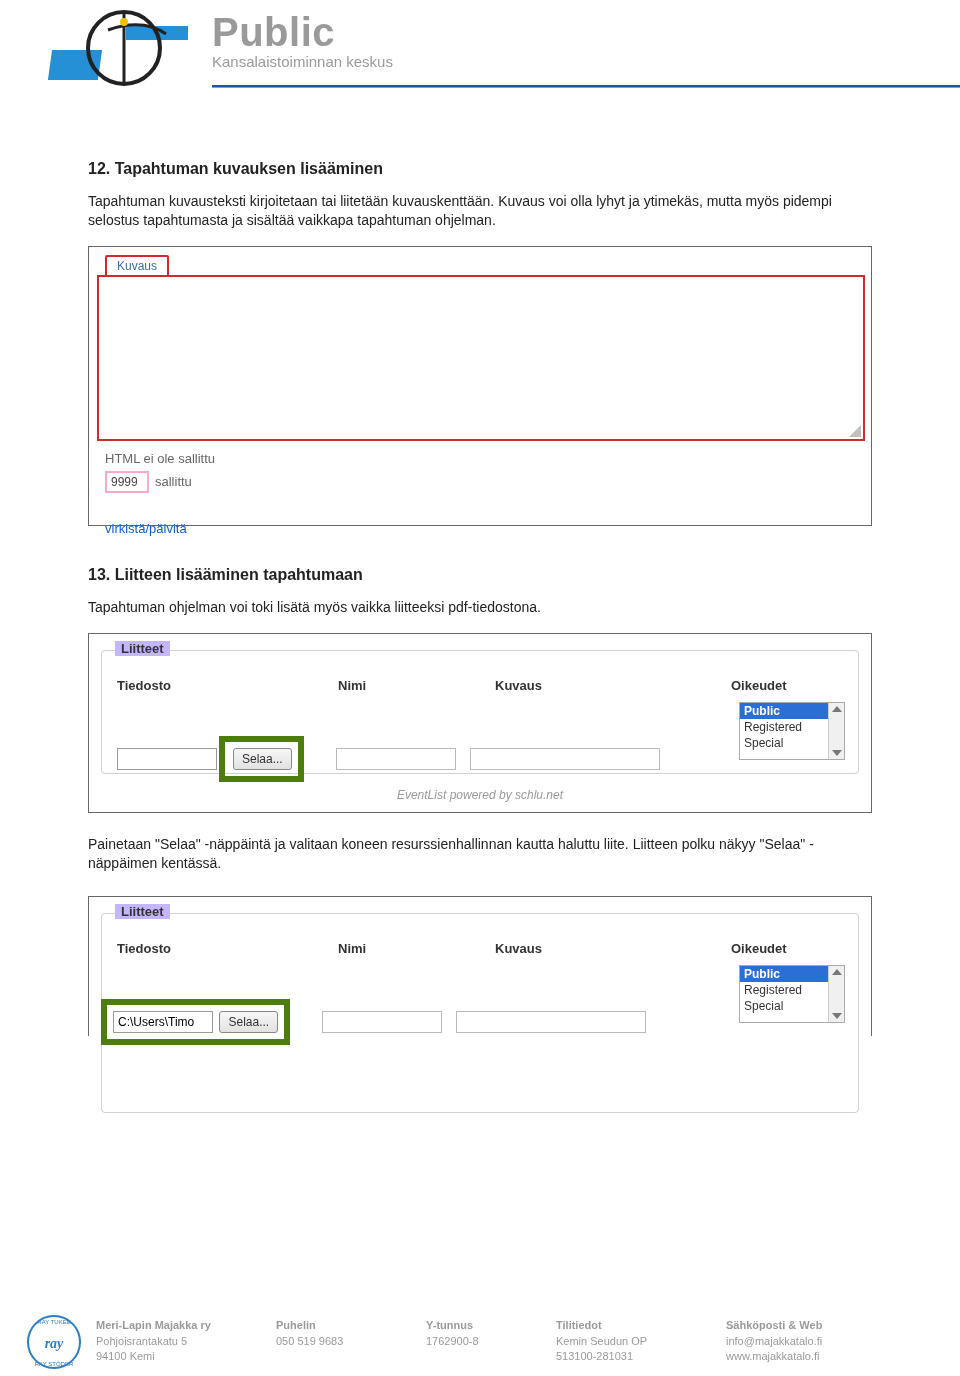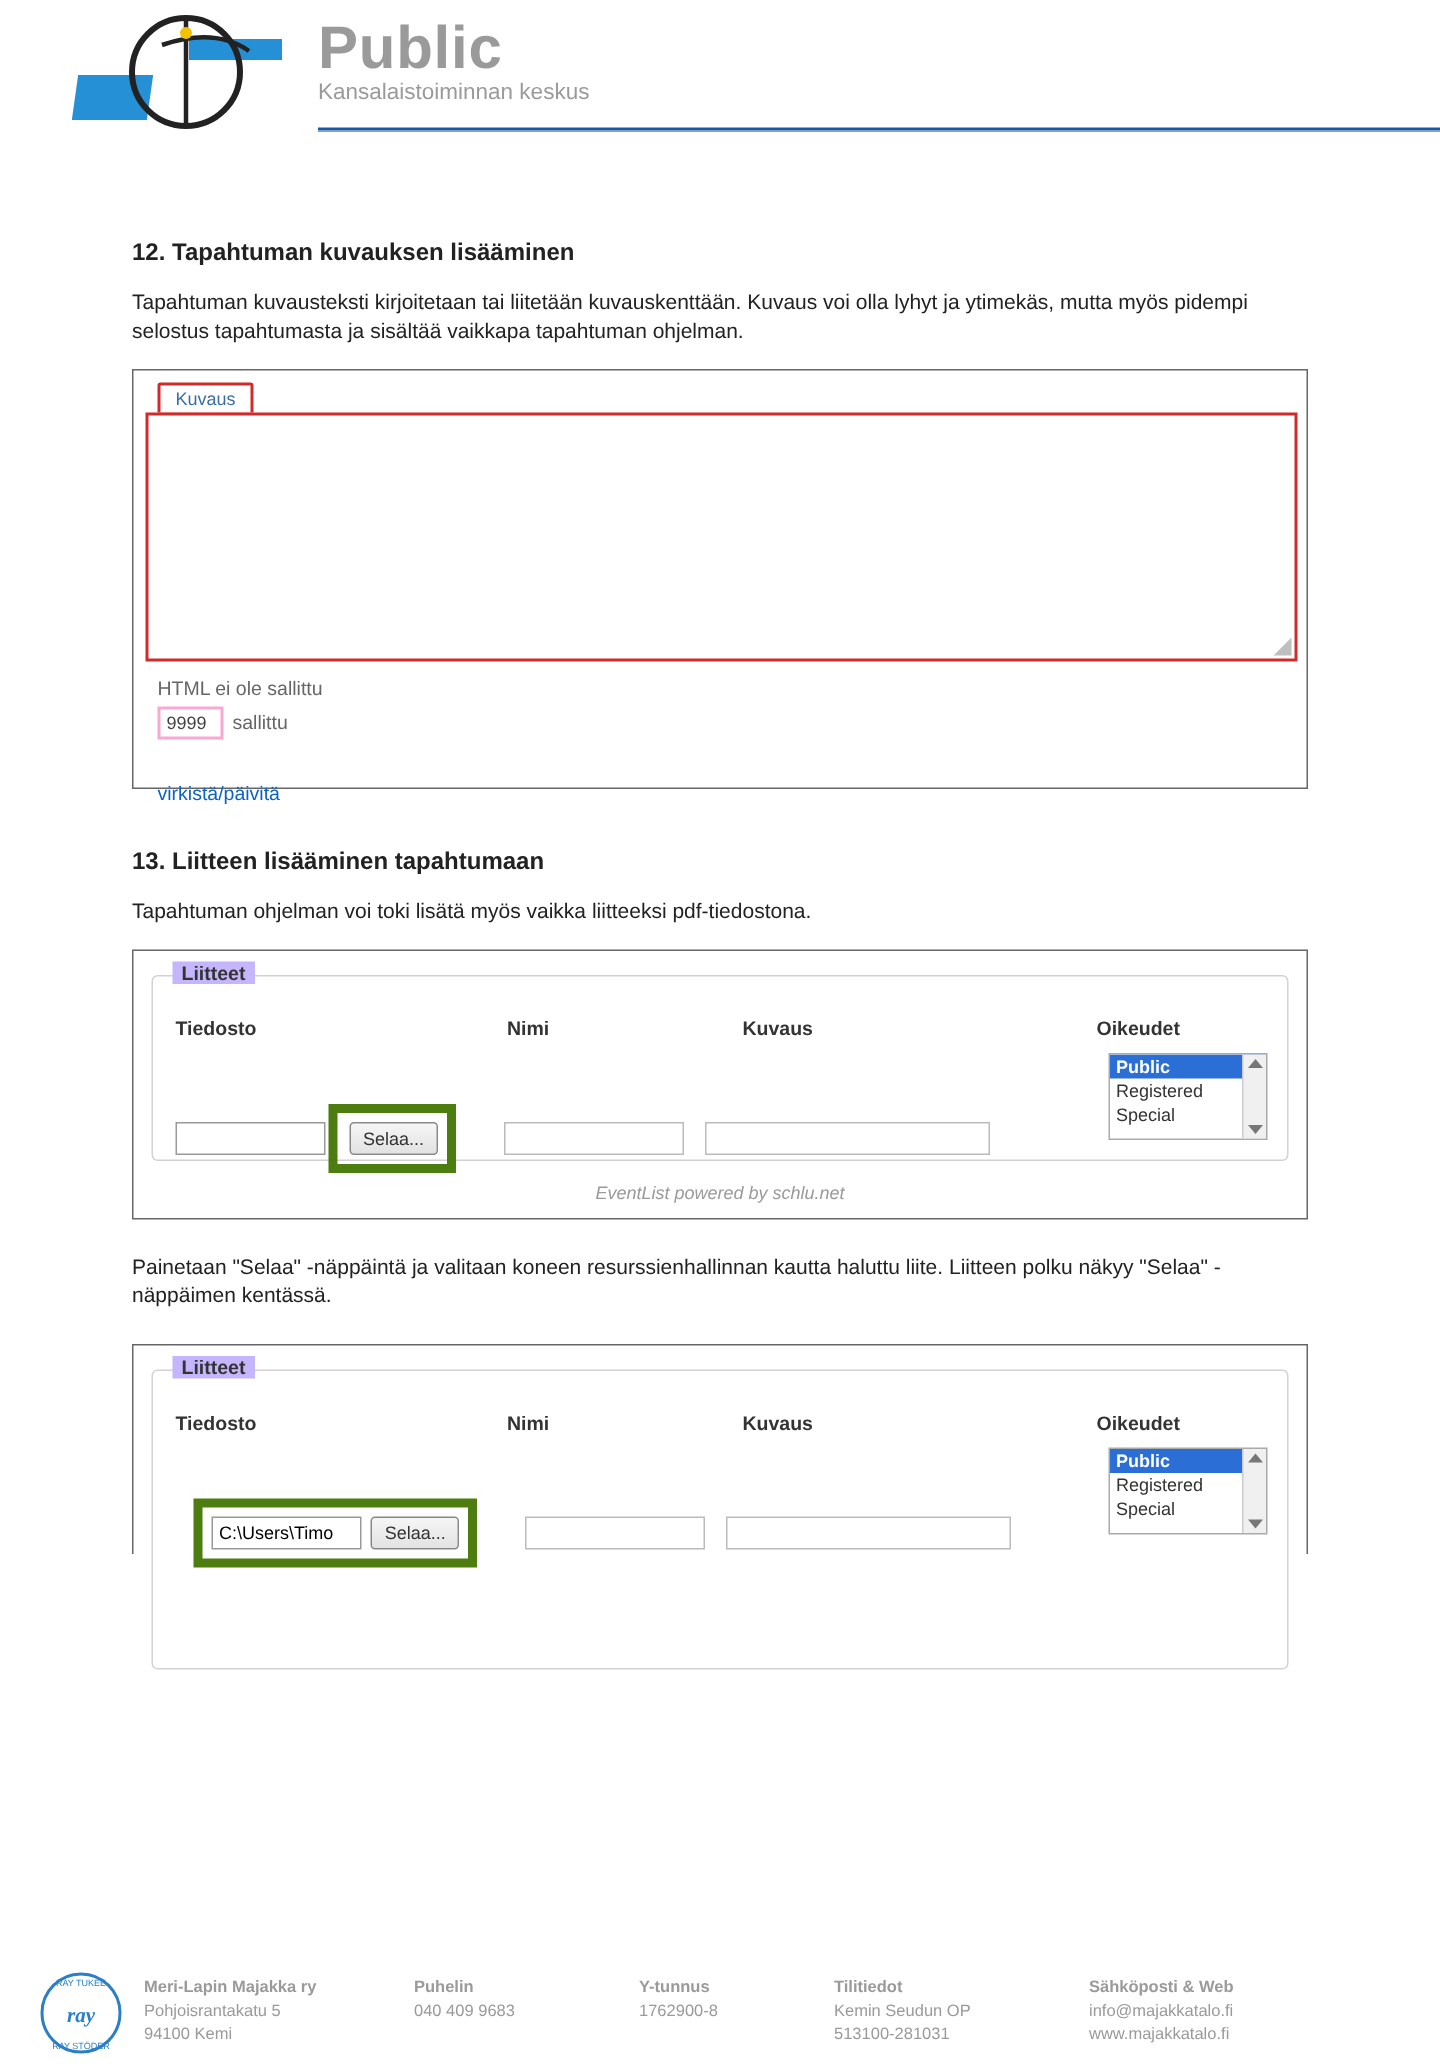--- a/index.html
+++ b/index.html
@@ -376,21 +376,21 @@
       <div class="col-desc">Kuvaus</div>
       <div class="col-rights">Oikeudet</div>
     </div>
     <div class="rights-select">
       <div class="opt sel">Public</div>
       <div class="opt">Registered</div>
       <div class="opt">Special</div>
       <div class="rights-scroll"></div>
     </div>
     <div class="inputs-row">
-      <span class="hl-box" style="margin-left:40px;">
+      <span class="hl-box" style="margin-left:12px;">
         <input class="file-input-box" style="margin-left: 0px;" value="C:\Users\Timo">
         <span class="browse-btn">Selaa...</span>
       </span>
       <input class="small-input name-input" style="">
       <input class="small-input desc-input" style="">
     </div>
   </div>
 
 </div>
 
@@ -406,21 +406,21 @@
     </svg>
   </div>
   <div class="footer-cols">
     <div class="fcol w1">
       <div class="fh">Meri-Lapin Majakka ry</div>
       <div>Pohjoisrantakatu 5</div>
       <div>94100 Kemi</div>
     </div>
     <div class="fcol w2">
       <div class="fh">Puhelin</div>
-      <div>040 409 9683</div>
+      <div>050 519 9683</div>
     </div>
     <div class="fcol w3">
       <div class="fh">Y-tunnus</div>
       <div>1762900-8</div>
     </div>
     <div class="fcol w4">
       <div class="fh">Tilitiedot</div>
       <div>Kemin Seudun OP</div>
       <div>513100-281031</div>
     </div>

